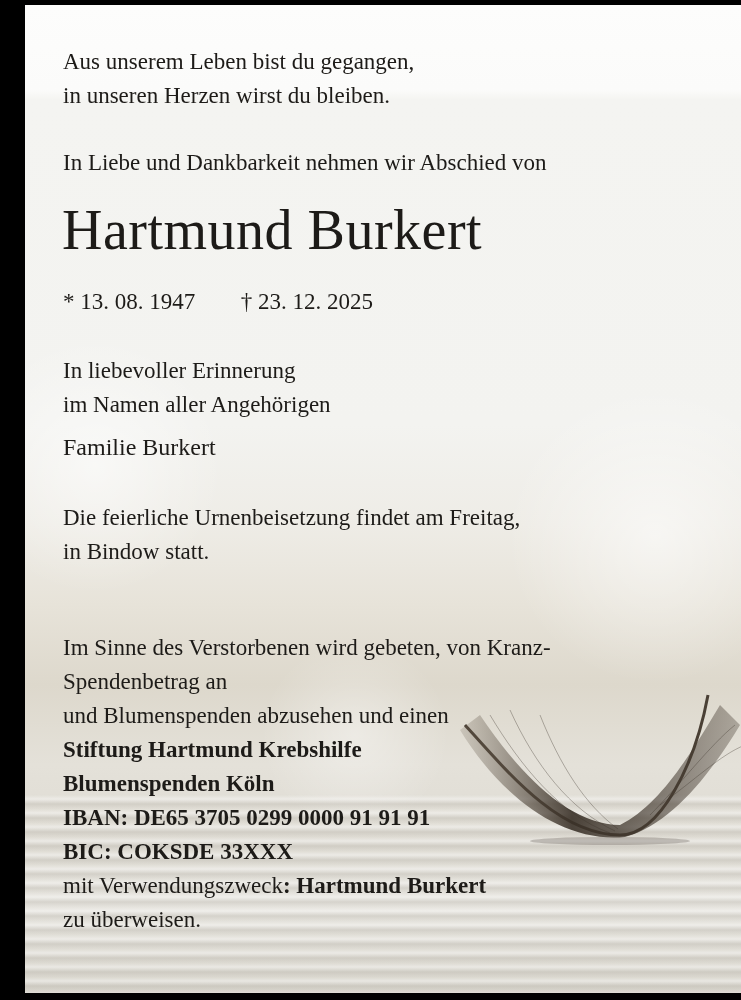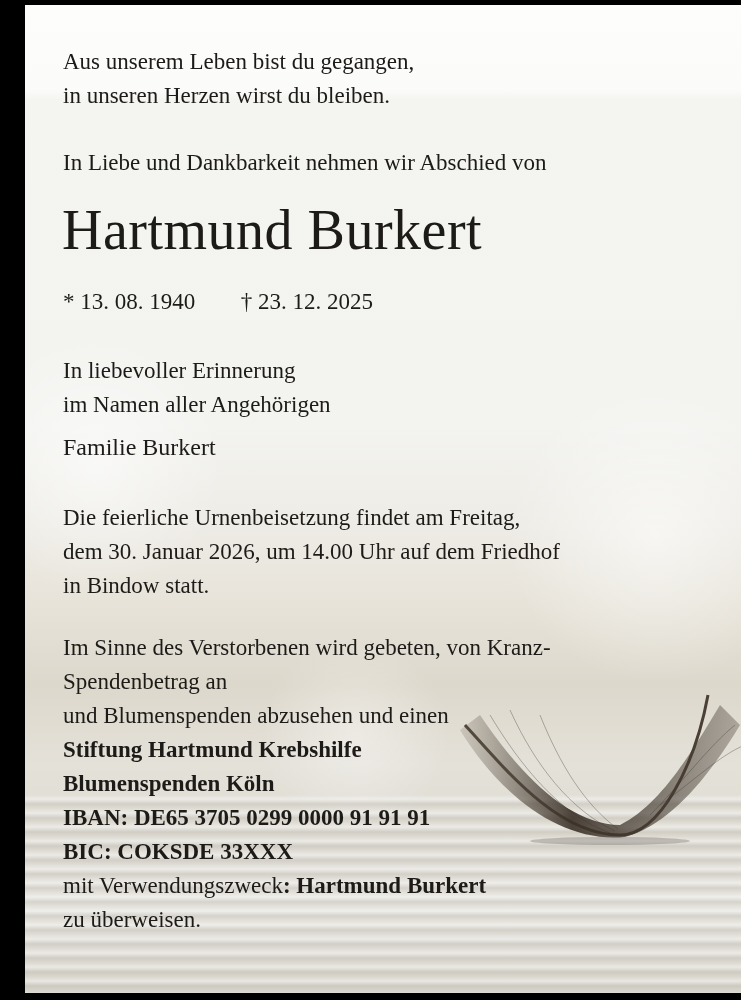--- a/index.html
+++ b/index.html
@@ -72,35 +72,34 @@
   <div class="text" style="top:40px;">
     <span class="line">Aus unserem Leben bist du gegangen,</span>
     <span class="line">in unseren Herzen wirst du bleiben.</span>
   </div>
 
   <div class="text" style="top:141px;text-align:center;">In Liebe und Dankbarkeit nehmen wir Abschied von</div>
 
   <div class="title">Hartmund Burkert</div>
 
   <div class="text" style="top:280px;">
-    <span>* 13. 08. 1940</span>
+    <span>* 13. 08. 1947</span>
     <span style="display:inline-block;width:34px;"></span>
     <span>† 23. 12. 2025</span>
   </div>
 
   <div class="text" style="top:425px;font-size:24px;">Familie Burkert</div>
 
   <div class="text" style="top:349px;">
     <span class="line">In liebevoller Erinnerung</span>
     <span class="line">im Namen aller Angehörigen</span>
   </div>
 
   <div class="text" style="top:496px;">
     <span class="line">Die feierliche Urnenbeisetzung findet am Freitag,</span>
-    <span class="line">dem 30. Januar 2026, um 14.00 Uhr auf dem Friedhof</span>
     <span class="line">in Bindow statt.</span>
   </div>
 
   <div class="text" style="top:626px;">
     <span class="line">Im Sinne des Verstorbenen wird gebeten, von Kranz-</span>
     <span class="line">Spendenbetrag an</span>
     <span class="line">und Blumenspenden abzusehen und einen</span>
     <span class="line bold">Stiftung Hartmund Krebshilfe</span>
     <span class="line bold">Blumenspenden Köln</span>
     <span class="line bold">IBAN: DE65 3705 0299 0000 91 91 91</span>

